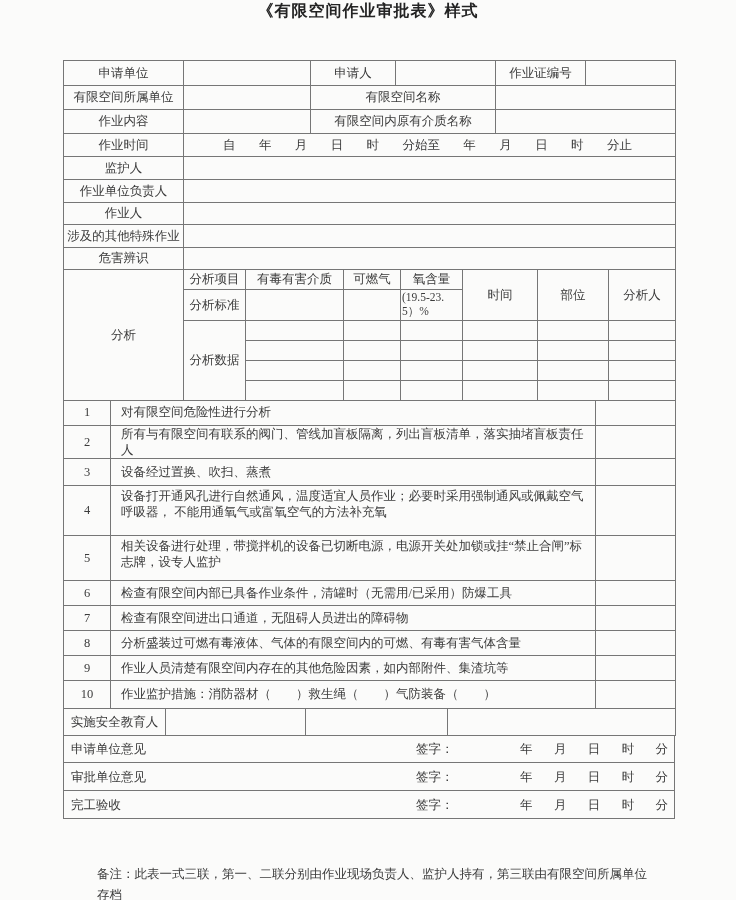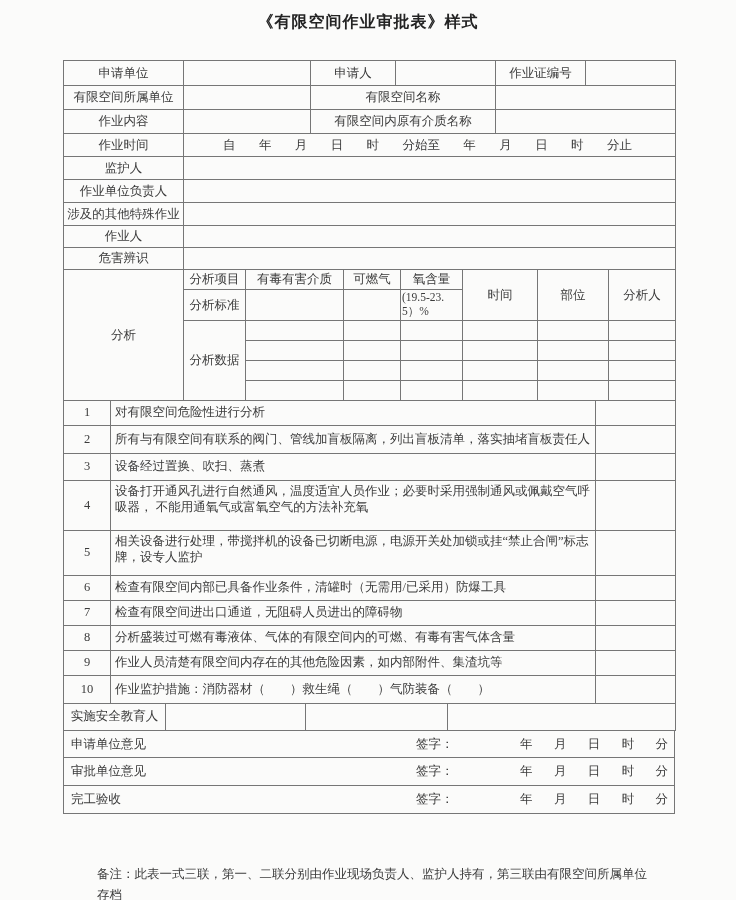--- a/index.html
+++ b/index.html
@@ -1,27 +1,27 @@
 <!DOCTYPE html>
 <html><head>
 <meta charset="utf-8">
 <style>
   html,body{margin:0;padding:0;background:#eceae6;}
   .page{position:relative;width:736px;height:900px;background:#fbfbfa;
         font-family:"Liberation Serif","DejaVu Serif",serif;color:#3b3b3b;overflow:hidden;}
-  .title{text-align:center;font-weight:bold;font-size:16px;padding-top:12px;
+  .title{text-align:center;font-weight:bold;font-size:16px;padding-top:1px;
          letter-spacing:1px;color:#232323;}
   .tbl-wrap{position:absolute;left:63px;top:55px;width:612px;}
   table{border-collapse:collapse;table-layout:fixed;width:612px;margin-top:-1px;}
   table.first{margin-top:5px;}
   td{border:1px solid #767676;font-size:12.5px;padding:0 3px;overflow:hidden;
      line-height:1.3;color:#3b3b3b;}
   .c{text-align:center;}
   .vtop{vertical-align:top;padding-top:2px;}
-  .measure{padding-left:4px;}
+  .measure{padding-left:10px;}
   .no-cell{text-align:center;}
   .oxy{font-size:11.5px;line-height:1.2;word-break:break-all;padding:1px 1px;
        vertical-align:top;text-align:left;}
   .time-row{display:flex;justify-content:space-between;padding:0 40px 0 36px;}
   .rel{position:relative;}
   .compiler{position:absolute;left:295px;bottom:3px;}
   .sign-row{position:relative;border:1px solid #767676;margin-top:-1px;
             font-size:12.5px;background:transparent;text-align:right;}
   .sign-label{position:absolute;left:7px;top:50%;transform:translateY(-50%);}
   .sign-word{position:absolute;left:352px;top:50%;transform:translateY(-50%);}
@@ -88,26 +88,26 @@
         </td>
       </tr>
       <tr style="height:23px">
         <td class="c">监护人</td>
         <td colspan="5"></td>
       </tr>
       <tr style="height:23px">
         <td class="c">作业单位负责人</td>
         <td colspan="5"></td>
       </tr>
-      <tr style="height:23px">
-        <td class="c">涉及的其他特殊作业</td>
-        <td colspan="5"></td>
-      </tr>
       <tr style="height:22px">
         <td class="c">作业人</td>
+        <td colspan="5"></td>
+      </tr>
+      <tr style="height:23px">
+        <td class="c">涉及的其他特殊作业</td>
         <td colspan="5"></td>
       </tr>
       <tr style="height:22px">
         <td class="c">危害辨识</td>
         <td colspan="5"></td>
       </tr>
     </tbody>
       </table>
 
     <table>

